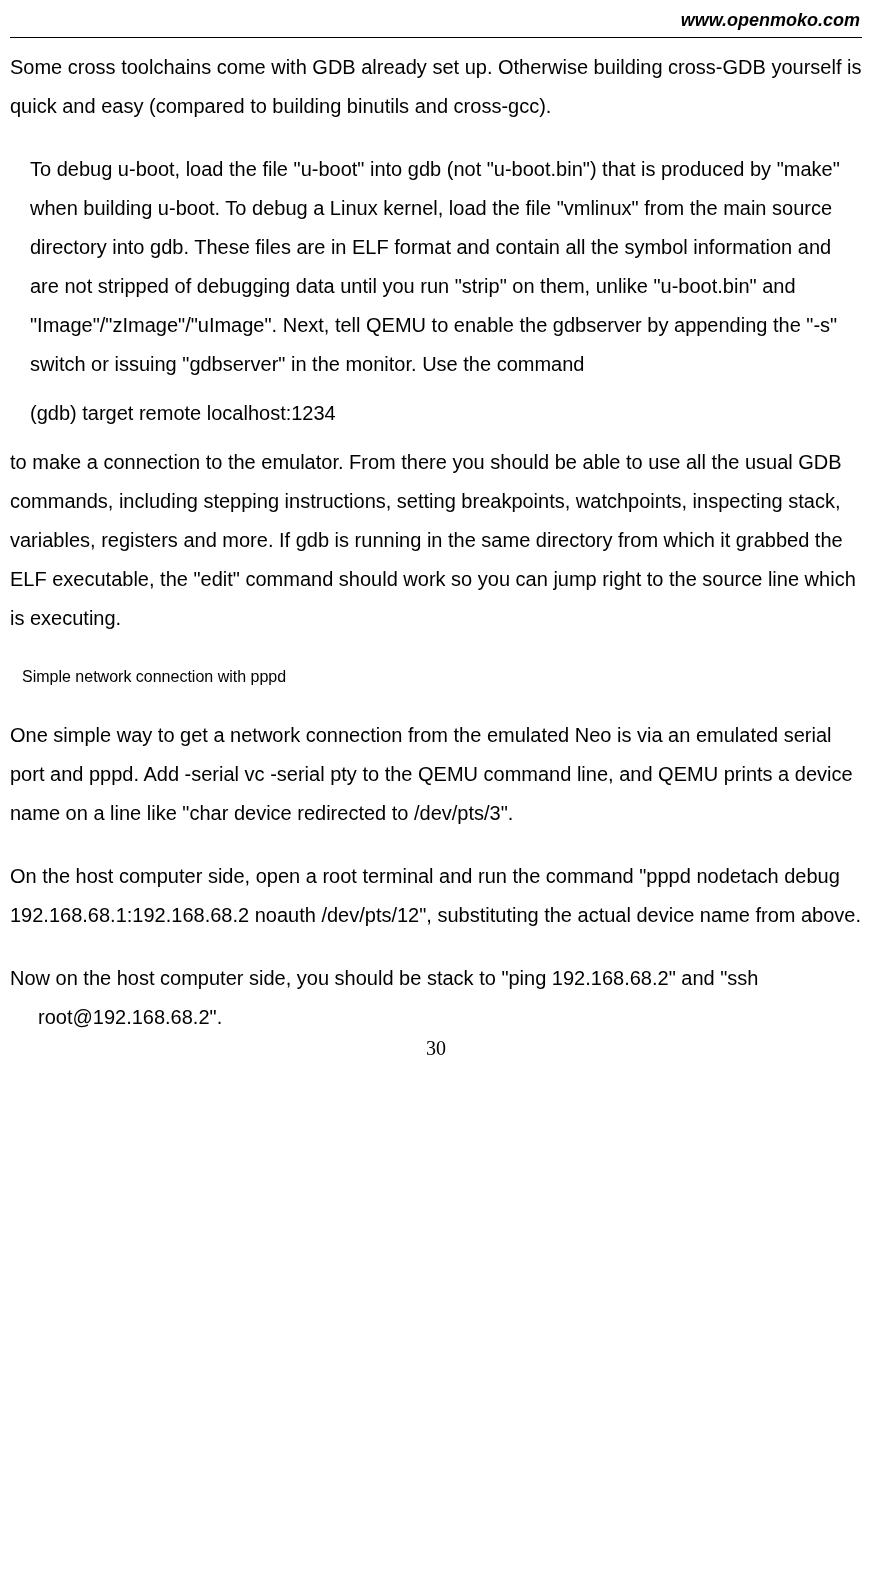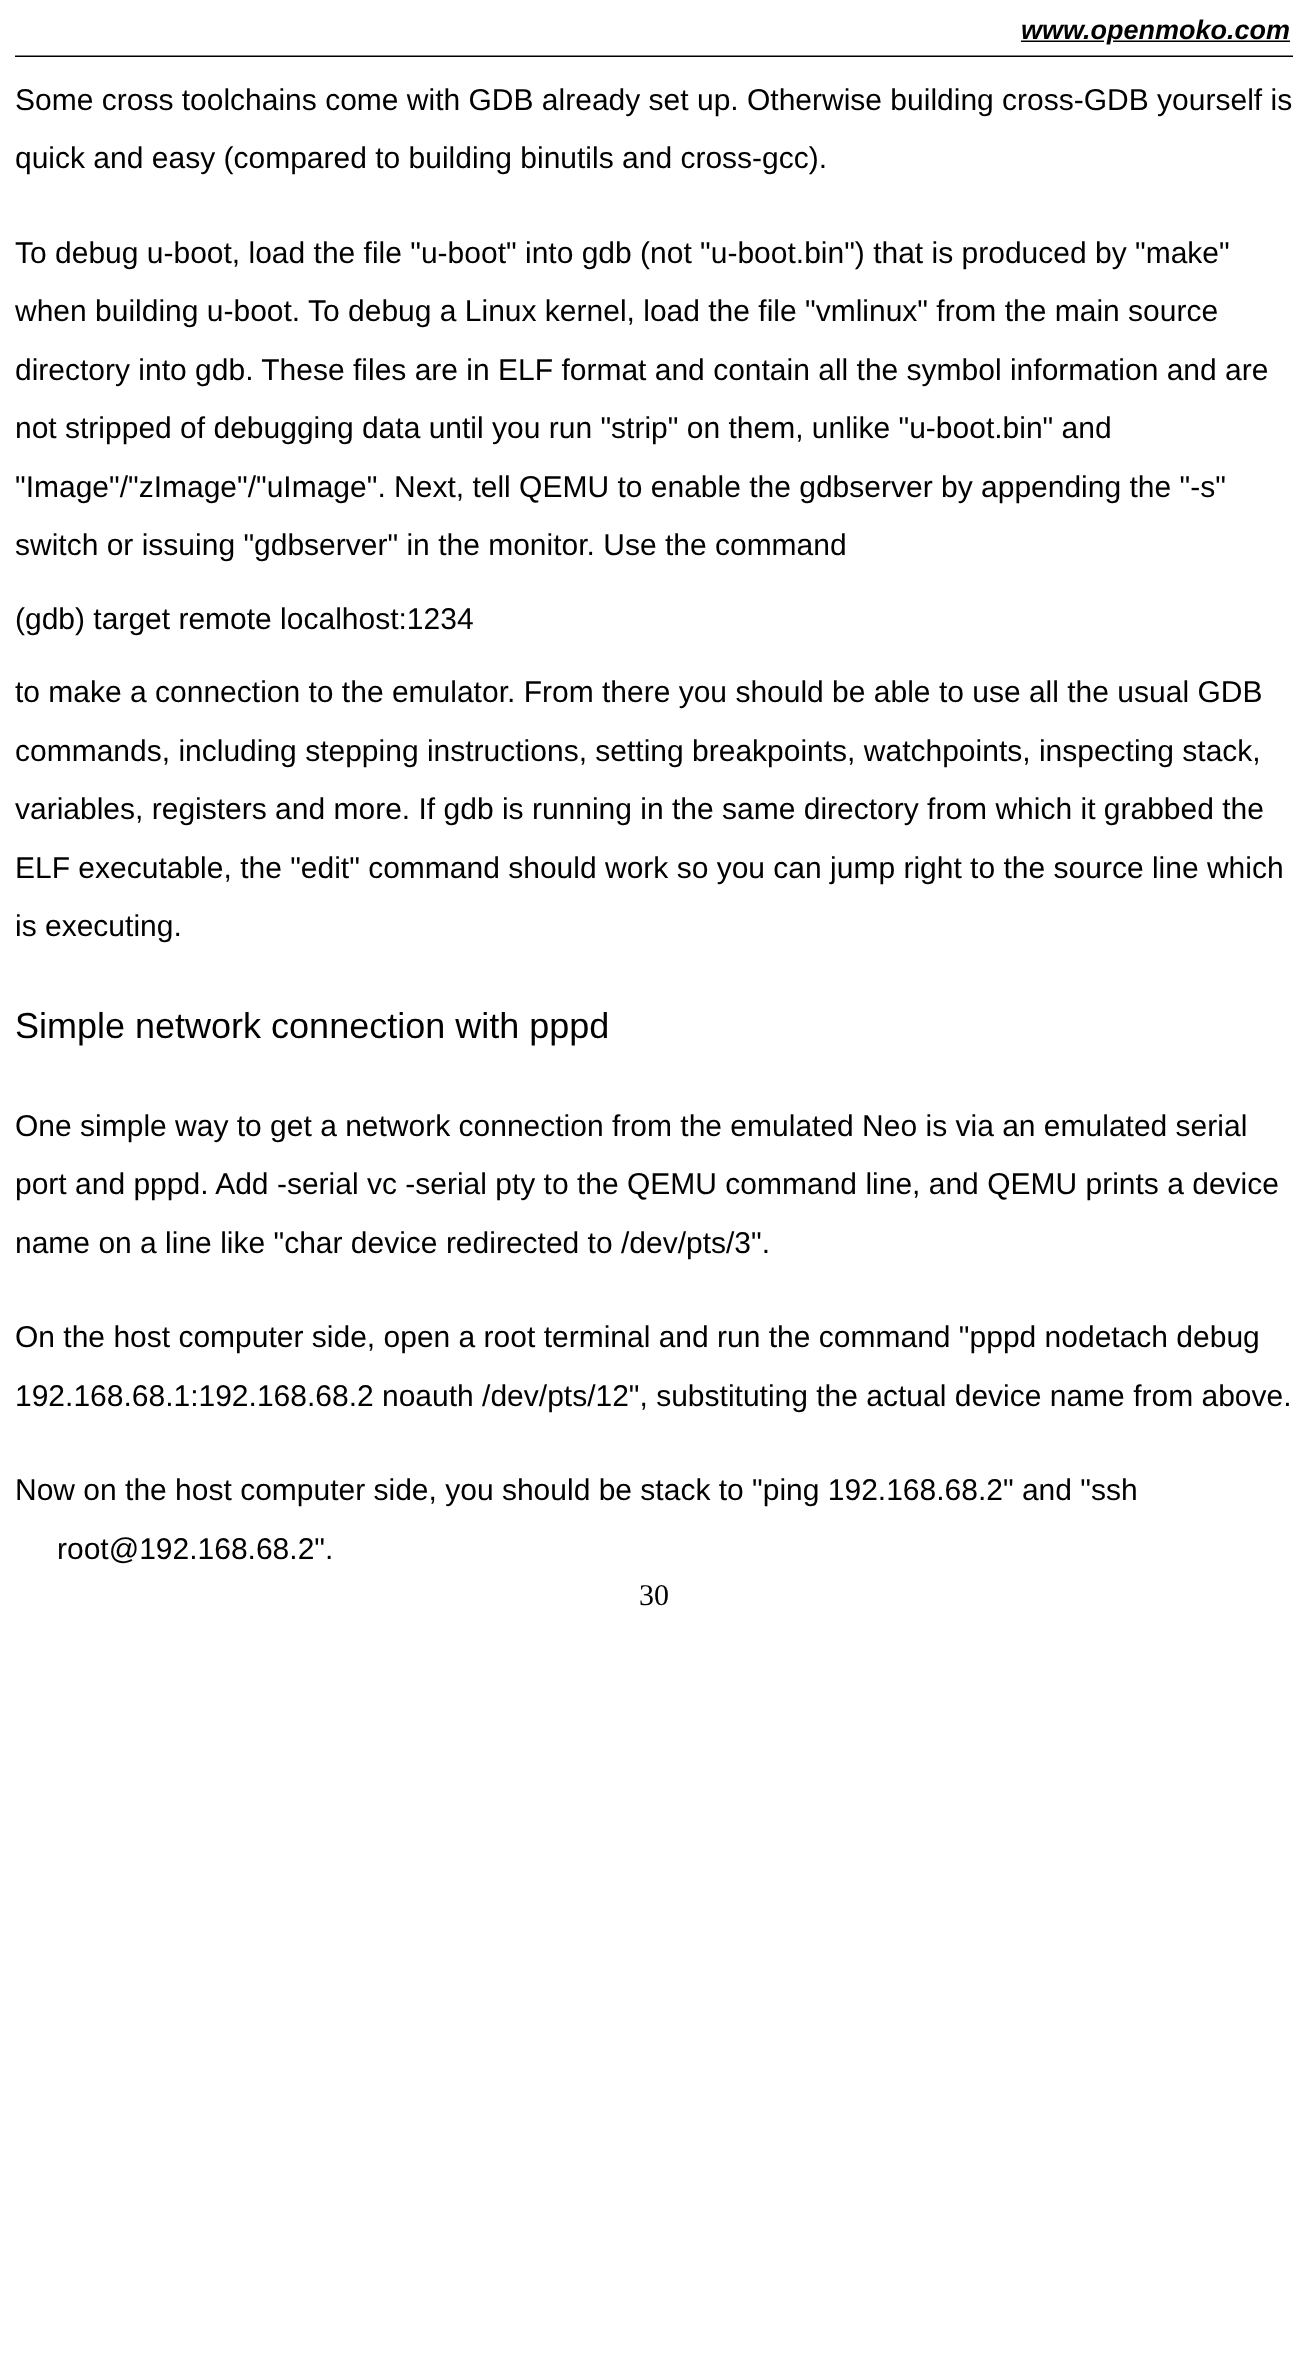--- a/index.html
+++ b/index.html
@@ -12,48 +12,48 @@
     }
     .page {
       padding: 10px 10px 30px 10px;
       box-sizing: border-box;
     }
     .header-link {
       display: block;
       text-align: right;
       font-style: italic;
       font-weight: bold;
-      text-decoration: underline;
       color: #000000;
       font-size: 18px;
       padding-right: 2px;
     }
     .header-rule {
       border: none;
       border-top: 1.5px solid #000000;
       margin: 6px 0 10px 0;
     }
     .body-text {
       font-size: 20px;
       line-height: 1.95;
       margin: 0 0 24px 0;
       padding: 0;
     }
     .body-text.tight {
       margin-bottom: 10px;
+      margin-left: 20px;
     }
     .body-text.indent {
       padding-left: 28px;
       text-indent: -28px;
       margin-bottom: 0;
     }
     .section-heading {
-      font-size: 24px;
+      font-size: 16px;
       line-height: 1.9;
-      margin: 14px 0 24px 0;
+      margin: 14px 0 24px 12px;
     }
     .page-number {
       text-align: center;
       font-size: 20px;
       font-family: 'Times New Roman', Times, serif;
     }
   </style>
 </head>
 <body>
 

